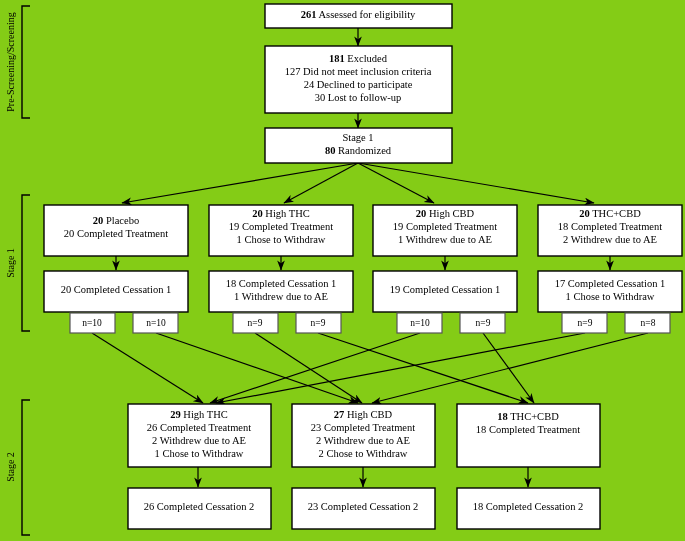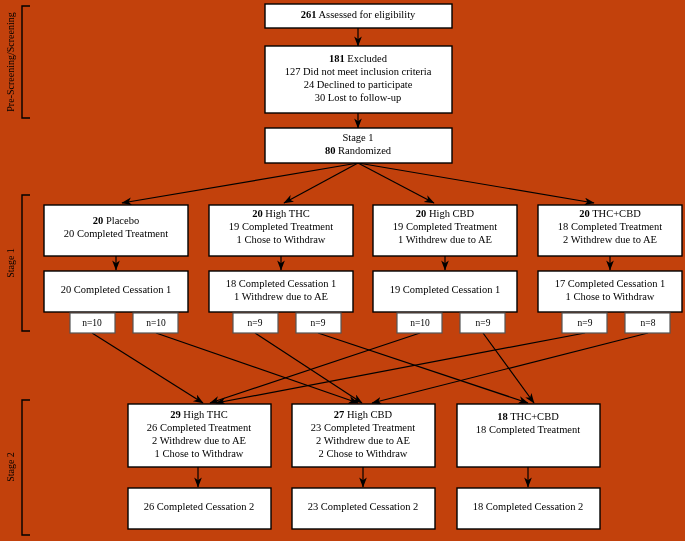--- a/index.html
+++ b/index.html
@@ -1,19 +1,19 @@
 <!DOCTYPE html>
 <html><head>
 <meta charset="utf-8">
 <style>
   html,body{margin:0;padding:0;background:#ffffff;}
   #root{
     position:relative;
     width:685px;height:541px;
-    background:#c2410c;
+    background:#84cc16;
     font-family:"Liberation Serif","DejaVu Serif",serif;
     overflow:hidden;
   }
   svg#canvas{position:absolute;left:0;top:0;width:685px;height:541px;}
   .boxtext{
     font-family:"Liberation Serif","DejaVu Serif",serif;
     font-size:10.5px;
     fill:#000;
     text-anchor:middle;
     dominant-baseline:middle;

